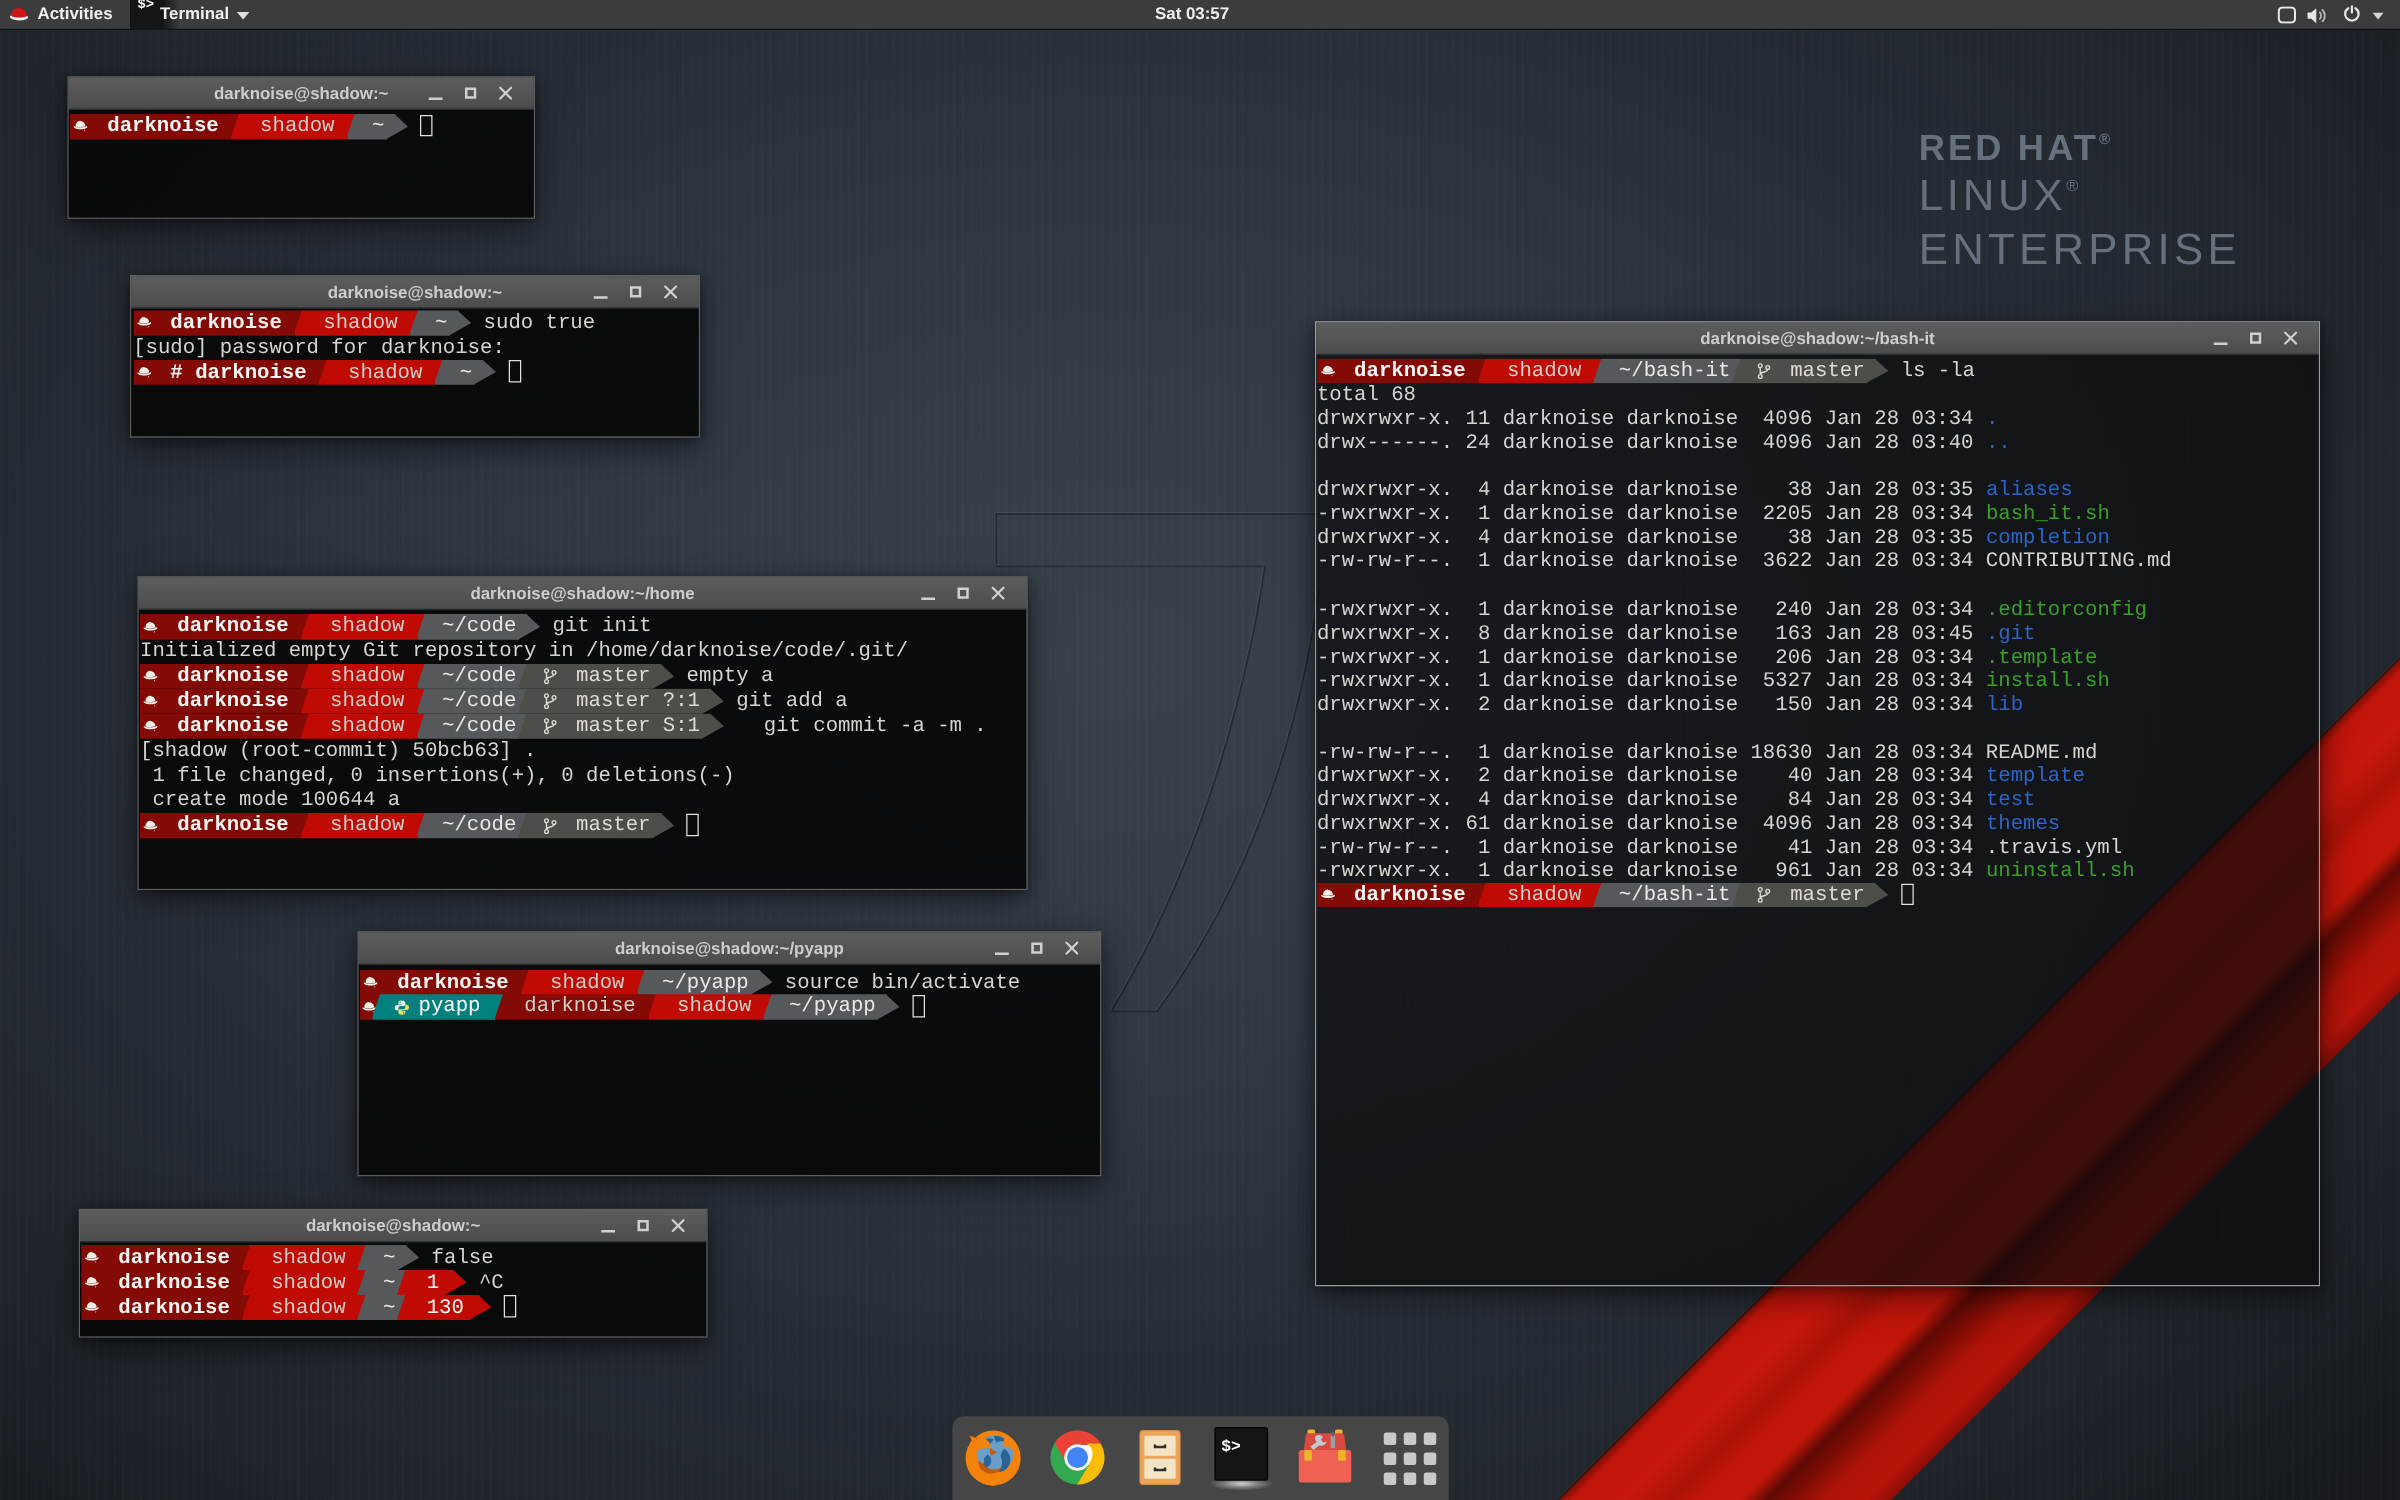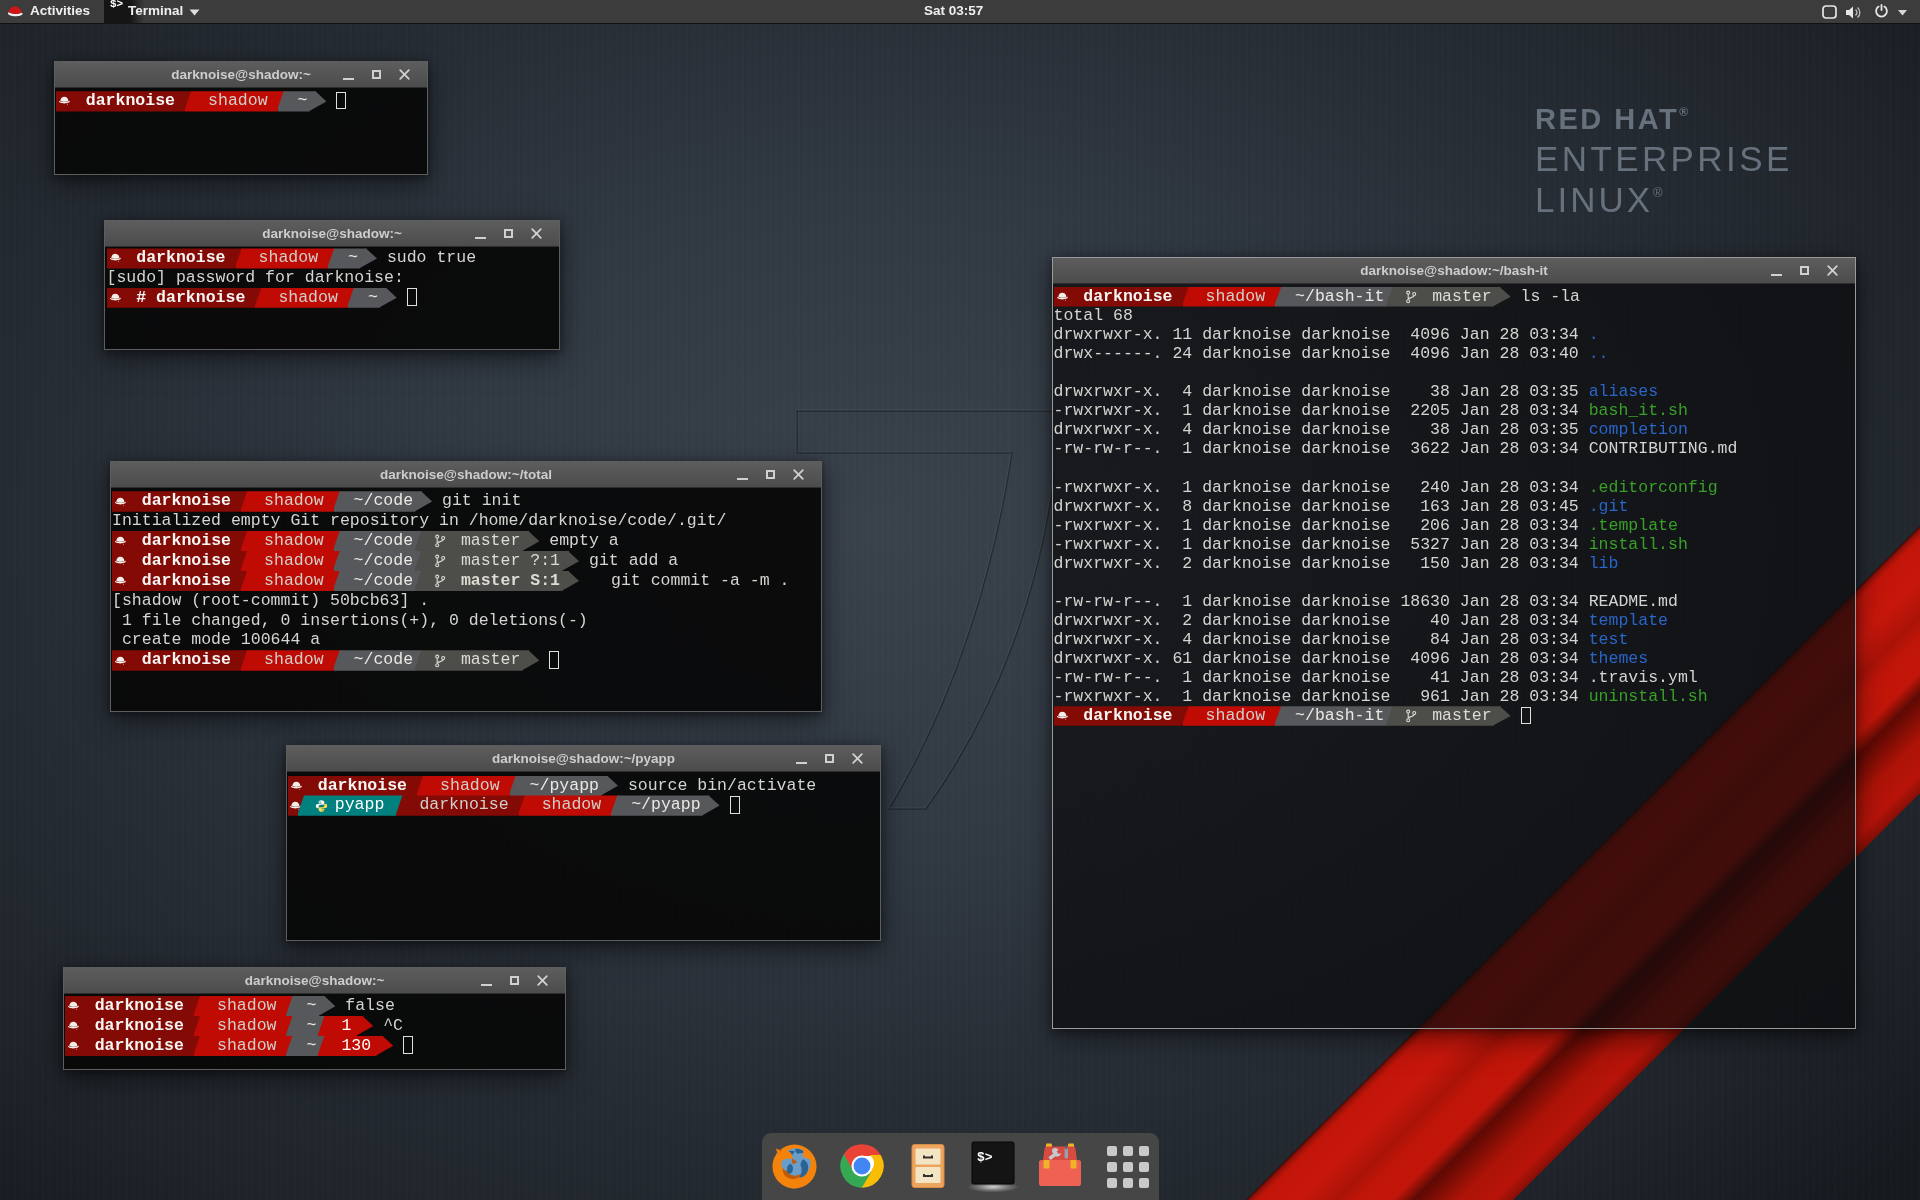--- a/index.html
+++ b/index.html
@@ -49,22 +49,22 @@
 <g stroke-linecap="round" fill="none">
  <path d="M797 411 L1100 411" stroke="rgba(0,0,0,0.35)" stroke-width="1.5"></path>
  <path d="M797 410 L1100 410" stroke="rgba(190,200,215,0.13)" stroke-width="1"></path>
  <path d="M797 411 L797 453 L1012 453 C994 571 955 700 889 809 L926 809 C1000 706 1041 585 1055 470" stroke="rgba(0,0,0,0.32)" stroke-width="1.5"></path>
  <path d="M796 410 L796 452 L1011 452 C993 570 954 699 888 808 L925 808 C999 705 1040 584 1054 469" stroke="rgba(190,200,215,0.09)" stroke-width="1"></path>
 </g>
 <polygon points="1246,1200 1920,526 1920,793 1513,1200" fill="url(#band)"></polygon>
 </svg>
 <div id="rhel">
 <div style="font:bold 29px 'Liberation Sans';color:#67717d;letter-spacing:2.5px">RED HAT<span style="font-size:12px;vertical-align:13px">®</span></div>
+<div style="font:35px 'Liberation Sans';color:#67717d;letter-spacing:3px;margin-top:1px">LINUX<span style="font-size:13px;vertical-align:15px">®</span></div>
 <div style="font:35px 'Liberation Sans';color:#67717d;letter-spacing:3.4px;margin-top:3px">ENTERPRISE</div>
-<div style="font:35px 'Liberation Sans';color:#67717d;letter-spacing:3px;margin-top:1px">LINUX<span style="font-size:13px;vertical-align:15px">®</span></div>
 </div>
 <div class="win" style="left:54px;top:61px;width:374px;height:114px;border:1px solid #5e5e5e">
 <div class="tbar"><span class="ttl">darknoise@shadow:~</span>
 <span class="wb" style="right:68px">
           <span class="bmin"></span>
         </span>
 <span class="wb" style="right:40px">
           <span class="bmax"></span>
         </span>
 <span class="wb" style="right:12px">
@@ -103,21 +103,21 @@
             </svg><span class="st" style="left:29.8px;color:#f5f5f3;font-weight:bold">darknoise</span></span><span class="sg" style="background:#c00b04;width:99.5px;margin-left:-7px;clip-path:polygon(6px 0,100% 0,calc(100% - 7px) 100%,-1px 100%)"><span class="st" style="left:23.0px;color:#d0cfca;font-weight:normal">shadow</span></span><span class="sg" style="background:#57585b;width:38.9px;margin-left:-7px;clip-path:polygon(6px 0,100% 0,calc(100% - 7px) 100%,-1px 100%)"><span class="st" style="left:20.0px;color:#e9e8e4;font-weight:normal">~</span></span><span class="sg" style="background:#57585b;width:17px;margin-left:-7px;clip-path:polygon(6px 0,100% 50%,-1px 100%)"></span><span class="cmd" style="left:280.4px">sudo true</span></div>
         <div class="trow" style="left:1.5px;top:21.0px;height:19.60px;line-height:19.60px">[sudo] password for darknoise:</div>
         <div class="prow" style="left:1.5px;top:40.6px;height:20.20px;line-height:19.60px"><span class="sg" style="background:#840a05;width:155.9px;clip-path:polygon(0 0,100% 0,calc(100% - 7px) 100%,0 100%)"><svg width="13" height="11" viewBox="0 0 13 11" style="position:absolute;left:2.0px;top:50%;transform:translateY(-50%)">
               <path d="M2.3 5.4 C2.5 2.7 4.4 1.1 6.4 1.2 C8.5 1.3 10.1 2.8 10.3 4.9 L10.35 5.5 C8.1 6.4 4.5 6.4 2.3 5.4 Z" fill="#f2efe9"></path>
               <path d="M0.9 5.7 C0.8 6.4 1.8 7.2 3.6 7.6 C6.2 8.2 9.6 7.8 11.2 6.8 C12.0 6.3 12.1 5.7 11.5 5.3 C9.9 6.5 4.2 6.9 1.4 5.4 Z" fill="#f2efe9"></path>
               <path d="M9.7 8.0 C10.3 8.7 9.9 9.5 9.0 9.5 C9.3 9.0 9.5 8.5 9.7 8.0 Z" fill="#f2efe9"></path>
             </svg><span class="st" style="left:29.8px;color:#f5f5f3;font-weight:bold"># darknoise</span></span><span class="sg" style="background:#c00b04;width:99.5px;margin-left:-7px;clip-path:polygon(6px 0,100% 0,calc(100% - 7px) 100%,-1px 100%)"><span class="st" style="left:23.0px;color:#d0cfca;font-weight:normal">shadow</span></span><span class="sg" style="background:#57585b;width:38.9px;margin-left:-7px;clip-path:polygon(6px 0,100% 0,calc(100% - 7px) 100%,-1px 100%)"><span class="st" style="left:20.0px;color:#e9e8e4;font-weight:normal">~</span></span><span class="sg" style="background:#57585b;width:17px;margin-left:-7px;clip-path:polygon(6px 0,100% 50%,-1px 100%)"></span><span style="position:absolute;left:300.2px;top:0.5px;width:10px;height:17.6px;border:1.5px solid #e0e0dc;box-sizing:border-box"></span></div>
       </div>
 </div>
 <div class="win" style="left:110px;top:461px;width:712px;height:251px;border:1px solid #5e5e5e">
-<div class="tbar"><span class="ttl">darknoise@shadow:~/total</span>
+<div class="tbar"><span class="ttl">darknoise@shadow:~/home</span>
 <span class="wb" style="right:68px">
           <span class="bmin"></span>
         </span>
 <span class="wb" style="right:40px">
           <span class="bmax"></span>
         </span>
 <span class="wb" style="right:12px">
           <svg width="13" height="13" viewBox="0 0 13 13">
             <path d="M2.2 2.2 L10.8 10.8 M10.8 2.2 L2.2 10.8" stroke="#d0d0d0" stroke-width="1.8" stroke-linecap="round"></path>
           </svg>
@@ -152,21 +152,21 @@
             </svg><span class="st" style="left:45.8px;color:#dddbd4;font-weight:normal">master ?:1</span></span><span class="sg" style="background:#4d4e49;width:17px;margin-left:-7px;clip-path:polygon(6px 0,100% 50%,-1px 100%)"></span><span class="cmd" style="left:477.0px">git add a</span></div>
         <div class="prow" style="left:1.0px;top:82.8px;height:20.47px;line-height:19.87px"><span class="sg" style="background:#840a05;width:136.1px;clip-path:polygon(0 0,100% 0,calc(100% - 7px) 100%,0 100%)"><svg width="13" height="11" viewBox="0 0 13 11" style="position:absolute;left:2.0px;top:50%;transform:translateY(-50%)">
               <path d="M2.3 5.4 C2.5 2.7 4.4 1.1 6.4 1.2 C8.5 1.3 10.1 2.8 10.3 4.9 L10.35 5.5 C8.1 6.4 4.5 6.4 2.3 5.4 Z" fill="#f2efe9"></path>
               <path d="M0.9 5.7 C0.8 6.4 1.8 7.2 3.6 7.6 C6.2 8.2 9.6 7.8 11.2 6.8 C12.0 6.3 12.1 5.7 11.5 5.3 C9.9 6.5 4.2 6.9 1.4 5.4 Z" fill="#f2efe9"></path>
               <path d="M9.7 8.0 C10.3 8.7 9.9 9.5 9.0 9.5 C9.3 9.0 9.5 8.5 9.7 8.0 Z" fill="#f2efe9"></path>
             </svg><span class="st" style="left:29.8px;color:#f5f5f3;font-weight:bold">darknoise</span></span><span class="sg" style="background:#c00b04;width:99.5px;margin-left:-7px;clip-path:polygon(6px 0,100% 0,calc(100% - 7px) 100%,-1px 100%)"><span class="st" style="left:23.0px;color:#d0cfca;font-weight:normal">shadow</span></span><span class="sg" style="background:#57585b;width:88.5px;margin-left:-7px;clip-path:polygon(6px 0,100% 0,calc(100% - 7px) 100%,-1px 100%)"><span class="st" style="left:20.0px;color:#e9e8e4;font-weight:normal">~/code</span></span><span class="sg" style="background:#4d4e49;width:154.0px;margin-left:-7px;clip-path:polygon(6px 0,100% 0,calc(100% - 7px) 100%,-1px 100%)"><svg width="12" height="14" viewBox="0 0 12 14" style="position:absolute;left:19.0px;top:50%;transform:translateY(-50%)">
               <circle cx="3.2" cy="2.6" r="1.5" fill="none" stroke="#dcdad4" stroke-width="1.1"></circle>
               <circle cx="3.2" cy="11.2" r="1.5" fill="none" stroke="#dcdad4" stroke-width="1.1"></circle>
               <circle cx="9.2" cy="4.0" r="1.5" fill="none" stroke="#dcdad4" stroke-width="1.1"></circle>
               <path d="M3.2 4.2 L3.2 9.6 M9.2 5.6 C9.2 8.0 3.2 7.2 3.2 9.6" fill="none" stroke="#dcdad4" stroke-width="1.1"></path>
-            </svg><span class="st" style="left:45.8px;color:#dddbd4;font-weight:bold">master S:1</span></span><span class="sg" style="background:#4d4e49;width:17px;margin-left:-7px;clip-path:polygon(6px 0,100% 50%,-1px 100%)"></span><span class="cmd" style="left:499px">git commit -a -m .</span></div>
+            </svg><span class="st" style="left:45.8px;color:#dddbd4;font-weight:normal">master S:1</span></span><span class="sg" style="background:#4d4e49;width:17px;margin-left:-7px;clip-path:polygon(6px 0,100% 50%,-1px 100%)"></span><span class="cmd" style="left:499px">git commit -a -m .</span></div>
         <div class="trow" style="left:1.0px;top:102.7px;height:19.87px;line-height:19.87px">[shadow (root-commit) 50bcb63] .</div>
         <div class="trow" style="left:1.0px;top:122.5px;height:19.87px;line-height:19.87px"> 1 file changed, 0 insertions(+), 0 deletions(-)</div>
         <div class="trow" style="left:1.0px;top:142.4px;height:19.87px;line-height:19.87px"> create mode 100644 a</div>
         <div class="prow" style="left:1.0px;top:162.3px;height:20.47px;line-height:19.87px"><span class="sg" style="background:#840a05;width:136.1px;clip-path:polygon(0 0,100% 0,calc(100% - 7px) 100%,0 100%)"><svg width="13" height="11" viewBox="0 0 13 11" style="position:absolute;left:2.0px;top:50%;transform:translateY(-50%)">
               <path d="M2.3 5.4 C2.5 2.7 4.4 1.1 6.4 1.2 C8.5 1.3 10.1 2.8 10.3 4.9 L10.35 5.5 C8.1 6.4 4.5 6.4 2.3 5.4 Z" fill="#f2efe9"></path>
               <path d="M0.9 5.7 C0.8 6.4 1.8 7.2 3.6 7.6 C6.2 8.2 9.6 7.8 11.2 6.8 C12.0 6.3 12.1 5.7 11.5 5.3 C9.9 6.5 4.2 6.9 1.4 5.4 Z" fill="#f2efe9"></path>
               <path d="M9.7 8.0 C10.3 8.7 9.9 9.5 9.0 9.5 C9.3 9.0 9.5 8.5 9.7 8.0 Z" fill="#f2efe9"></path>
             </svg><span class="st" style="left:29.8px;color:#f5f5f3;font-weight:bold">darknoise</span></span><span class="sg" style="background:#c00b04;width:99.5px;margin-left:-7px;clip-path:polygon(6px 0,100% 0,calc(100% - 7px) 100%,-1px 100%)"><span class="st" style="left:23.0px;color:#d0cfca;font-weight:normal">shadow</span></span><span class="sg" style="background:#57585b;width:88.5px;margin-left:-7px;clip-path:polygon(6px 0,100% 0,calc(100% - 7px) 100%,-1px 100%)"><span class="st" style="left:20.0px;color:#e9e8e4;font-weight:normal">~/code</span></span><span class="sg" style="background:#4d4e49;width:114.3px;margin-left:-7px;clip-path:polygon(6px 0,100% 0,calc(100% - 7px) 100%,-1px 100%)"><svg width="12" height="14" viewBox="0 0 12 14" style="position:absolute;left:19.0px;top:50%;transform:translateY(-50%)">
               <circle cx="3.2" cy="2.6" r="1.5" fill="none" stroke="#dcdad4" stroke-width="1.1"></circle>
               <circle cx="3.2" cy="11.2" r="1.5" fill="none" stroke="#dcdad4" stroke-width="1.1"></circle>

